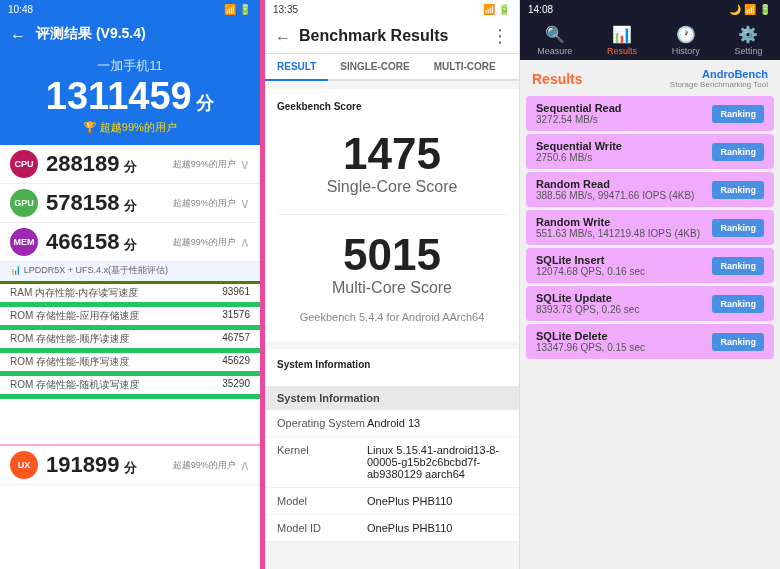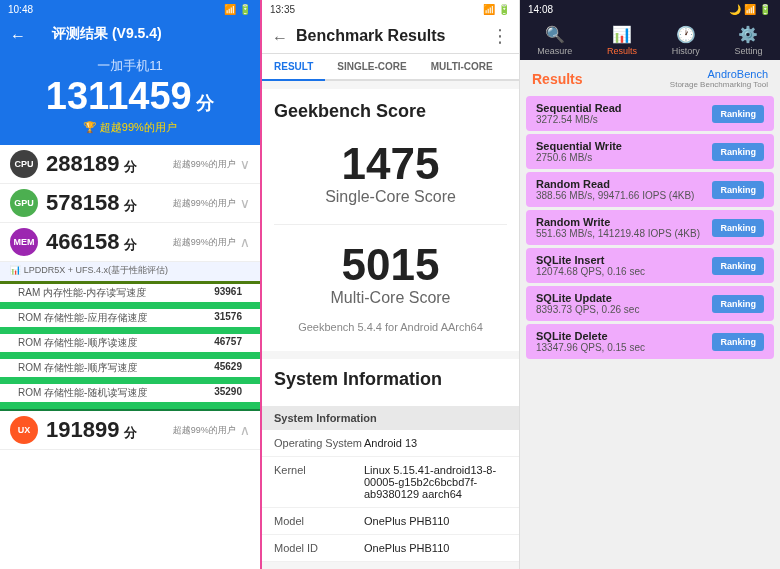--- a/index.html
+++ b/index.html
@@ -34,21 +34,21 @@
     .antutu-toolbar {
       display: flex;
       align-items: center;
       padding: 6px 10px;
       background: #1a73e8;
       color: white;
     }
     .antutu-toolbar-title {
       font-size: 14px;
       font-weight: bold;
-      margin-left: 26px;
+      margin-left: 10px;
       color: white;
     }
     .antutu-main-score {
       background: #1a73e8;
       text-align: center;
       padding: 8px 0 10px;
       color: white;
     }
     .antutu-device-name {
       font-size: 13px;
@@ -76,21 +76,21 @@
       border-radius: 50%;
       display: flex;
       align-items: center;
       justify-content: center;
       color: white;
       font-size: 9px;
       font-weight: bold;
       flex-shrink: 0;
       margin-right: 8px;
     }
-    .badge-cpu { background: #404040; }
+    .badge-cpu { background: #be185d; }
     .badge-gpu { background: #4CAF50; }
     .badge-mem { background: #9C27B0; }
     .badge-ux { background: #FF5722; }
     .score-value {
       font-size: 22px;
       font-weight: 900;
       color: #222;
     }
     .score-unit-small {
       font-size: 13px;
@@ -115,38 +115,38 @@
       font-size: 9px;
       color: #666;
       border-bottom: 3px solid #4d7c0f;
     }
     .score-subrows {
       background: #fff;
     }
     .sub-row {
       display: flex;
       justify-content: space-between;
-      padding: 2px 18px;
+      padding: 2px 10px;
       font-size: 10px;
       color: #555;
-      border-bottom: 7px solid #22c55e;
+      border-bottom: 5px solid #22c55e;
     }
     .sub-row-label { flex: 1; }
-    .sub-row-value { color: #333; font-weight: 700; }
+    .sub-row-value { color: #333; font-weight: 400; }
 
     
     .panel-geekbench {
       width: 260px;
       height: 569px;
       background: #f5f5f5;
       display: flex;
       flex-direction: column;
       overflow: hidden;
       flex-shrink: 0;
-      border-left: 2px solid #ec4899;
+      border-left: 5px solid #ec4899;
       border-right: 1px solid #ddd;
     }
     .gb-status-bar {
       display: flex;
       justify-content: space-between;
       align-items: center;
       padding: 4px 8px;
       background: #fff;
       font-size: 10px;
       color: #333;
@@ -191,21 +191,21 @@
       flex: 1;
       overflow-y: auto;
       background: #f5f5f5;
     }
     .gb-section {
       background: white;
       margin: 8px 0 0 0;
       padding: 12px;
     }
     .gb-section-title {
-      font-size: 18px;
+      font-size: 10px;
       font-weight: bold;
       color: #222;
       margin-bottom: 12px;
     }
     .gb-score-block {
       text-align: center;
       padding: 8px 0;
     }
     .gb-score-number {
       font-size: 44px;
@@ -423,21 +423,21 @@
         <div class="sub-row">
           <span class="sub-row-label">ROM 存储性能-顺序写速度</span>
           <span class="sub-row-value">45629</span>
         </div>
         <div class="sub-row">
           <span class="sub-row-label">ROM 存储性能-随机读写速度</span>
           <span class="sub-row-value">35290</span>
         </div>
       </div>
 
-    <div class="score-row" style="border-top:2px solid #15803d;">
+    <div class="score-row" style="border-top:2px solid #f9a8d4;margin-top:45px;">
       <div class="score-badge badge-ux">UX</div>
       <div style="flex:1;">
         <span class="score-value">191899</span>
         <span class="score-unit-small">分</span>
       </div>
       <div class="score-sub">超越99%的用户</div>
       <div class="score-chevron">∧</div>
     </div>
 
   </div>
@@ -534,21 +534,21 @@
         <span class="ab-nav-icon">⚙️</span>
         <span>Setting</span>
       </div>
     </div>
 
   <div class="ab-content">
 
     <div class="ab-results-header">
       <span class="ab-results-title">Results</span>
       <div style="text-align:right;">
-        <div style="font-size:11px;font-weight:normal;color:#1a73e8;">AndroBench</div>
+        <div style="font-size:11px;font-weight:bold;color:#1a73e8;">AndroBench</div>
         <div style="font-size:8px;color:#888;">Storage Benchmarking Tool</div>
       </div>
     </div>
 
     <div id="ab-rows">
         <div class="ab-row">
     <div class="ab-row-info">
       <div class="ab-row-title">Sequential Read</div>
       <div class="ab-row-value">3272.54 MB/s</div>
     </div>

